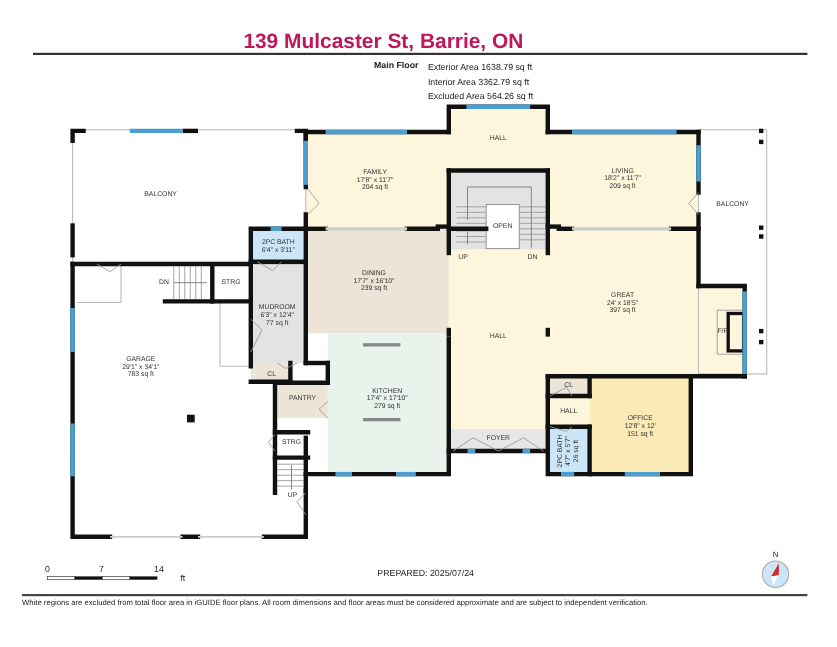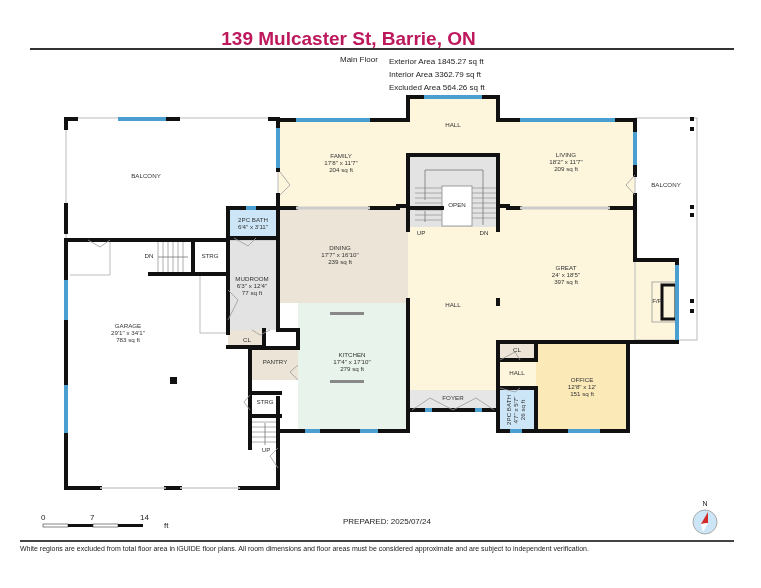--- a/index.html
+++ b/index.html
@@ -1,36 +1,36 @@
 <!DOCTYPE html>
 <html><head>
 <meta charset="utf-8">
 <style>
   html, body { margin:0; padding:0; background:#ffffff; }
   body { width:761px; height:588px; position:relative; overflow:hidden; font-family:"Liberation Sans", sans-serif; color:#222; }
   .title { position:absolute; left:0; top:28px; width:697px; text-align:center; font-size:19px; font-weight:bold; color:#be185d; }
   .title-rule { position:absolute; left:30px; top:48px; width:704px; height:2px; background:#333; }
-  .floor-label { position:absolute; left:340px; top:55px; font-size:8px; font-weight:normal; }
+  .floor-label { position:absolute; left:340px; top:55px; font-size:8px; font-weight:bold; }
   .area-stats { position:absolute; left:389px; top:55px; font-size:8px; line-height:13px; color:#222; }
   .plan { position:absolute; left:0; top:0; }
   .rl { font-family:"Liberation Sans", sans-serif; font-size:6.2px; fill:#333; text-anchor:middle; }
   .scale-num { position:absolute; font-size:8px; color:#222; }
   .prepared { position:absolute; left:343px; top:517px; font-size:8px; color:#222; }
   .foot-rule { position:absolute; left:20px; top:540px; width:714px; height:1.5px; background:#444; }
   .disclaimer { position:absolute; left:20px; top:545px; font-size:7px; color:#222; }
   .compass { position:absolute; left:688px; top:498px; }
 </style>
 </head>
 <body>
 
 <div class="title">139 Mulcaster St, Barrie, ON</div>
 <div class="title-rule"></div>
 <div class="floor-label">Main Floor</div>
 <div class="area-stats">
-  <div>Exterior Area 1845.27 sq ft</div>
+  <div>Exterior Area 1638.79 sq ft</div>
   <div>Interior Area 3362.79 sq ft</div>
   <div>Excluded Area 564.26 sq ft</div>
 </div>
 
 <svg class="plan" width="761" height="588" viewBox="0 0 761 588" xmlns="http://www.w3.org/2000/svg">
 
   <g>
 
     <rect x="278" y="120" width="130" height="88" fill="#fdf6dc"></rect>
 

